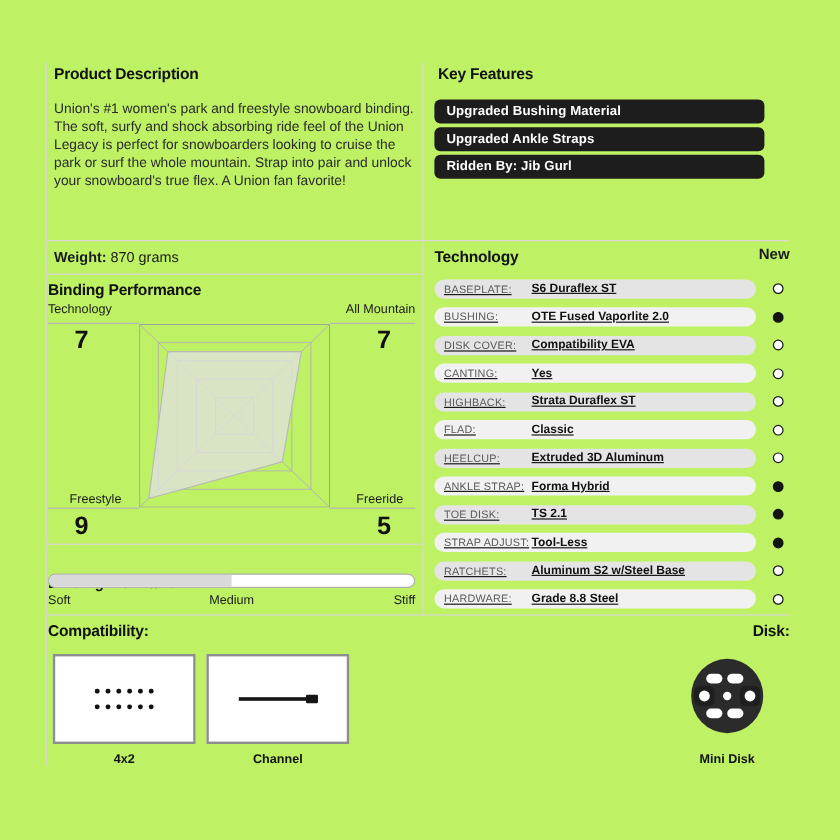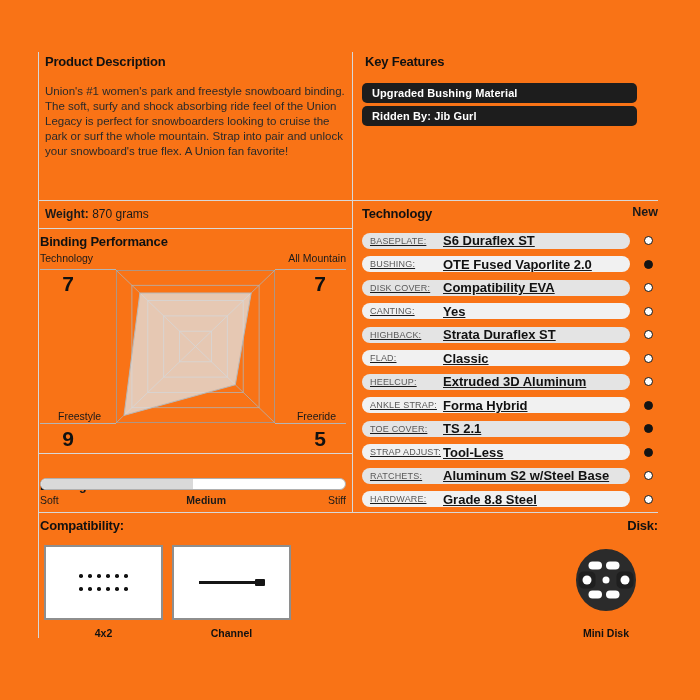--- a/index.html
+++ b/index.html
@@ -1,16 +1,16 @@
 <!DOCTYPE html>
 <html><head>
 <meta charset="utf-8">
 <style>
   html,body{margin:0;padding:0;background:#fff;}
-  .page{position:relative;width:700px;height:700px;background:#f97316;overflow:hidden;
+  .page{position:relative;width:700px;height:700px;background:#bef264;overflow:hidden;
         font-family:"Liberation Sans",sans-serif;color:#1a1a1a;}
   .vline,.hline{position:absolute;background:#d8d8d8;}
   .vline{width:1px;}
   .hline{height:1px;}
   .sec-title{position:absolute;font-size:13px;font-weight:bold;letter-spacing:-0.2px;color:#111;}
   
   .desc-body{position:absolute;left:45px;top:84px;width:302px;font-size:11.5px;line-height:15px;color:#2a2a2a;}
   
   .pills{position:absolute;left:362px;top:83px;width:275px;}
   .pill{background:#1d1d1d;color:#fff;border-radius:5px;height:20px;line-height:20px;
@@ -32,21 +32,21 @@
   .flex-scale span{position:absolute;top:494px;font-size:10.5px;color:#1a1a1a;}
   
   .tech-new{position:absolute;left:610px;top:205px;width:48px;text-align:right;font-size:12.5px;font-weight:bold;}
   .tech-rows{position:absolute;left:362px;top:229px;width:296px;text-decoration:underline;}
   .tech-row{height:23.5px;display:flex;align-items:center;}
   .tech-bar{width:268px;height:16px;border-radius:8px;display:flex;align-items:center;
             padding:0 8px;box-sizing:border-box;}
   .tech-row:nth-child(odd) .tech-bar{background:#e4e4e4;}
   .tech-row:nth-child(even) .tech-bar{background:#f1f1f1;}
   .tech-label{font-size:9px;color:#595959;width:73px;flex-shrink:0;letter-spacing:0.2px;white-space:nowrap;}
-  .tech-value{font-size:13px;font-weight:bold;color:#111;white-space:nowrap;}
+  .tech-value{font-size:10px;font-weight:bold;color:#111;white-space:nowrap;}
   .new-dot{width:7px;height:7px;border:1.5px solid #141414;border-radius:50%;background:#fff;
            margin-left:auto;margin-right:5px;}
   .new-dot.filled{background:#141414;}
   
   .compat-box{position:absolute;top:545px;width:119px;height:75px;border:2px solid #8e8e8e;
               background:#fff;box-sizing:border-box;display:flex;align-items:center;justify-content:center;}
   .bolt-grid{display:grid;grid-template-columns:repeat(6,9px);grid-auto-rows:13px;place-items:center;}
   .bolt-grid i{width:3.5px;height:3.5px;background:#111;border-radius:50%;}
   .channel-shape{display:flex;align-items:center;}
   .ch-line{width:56px;height:2.5px;background:#151515;}
@@ -66,20 +66,21 @@
   <div class="hline" style="left:38px;top:228px;width:314px;"></div>
   <div class="hline" style="left:38px;top:453px;width:314px;"></div>
   <div class="hline" style="left:38px;top:512px;width:620px;"></div>
 
   <div class="sec-title" style="left:45px;top:54px;">Product Description</div>
   <div class="desc-body">Union's #1 women's park and freestyle snowboard binding. The soft, surfy and shock absorbing ride feel of the Union Legacy is perfect for snowboarders looking to cruise the park or surf the whole mountain. Strap into pair and unlock your snowboard's true flex. A Union fan favorite!</div>
 
   <div class="sec-title" style="left:365px;top:54px;">Key Features</div>
   <div class="pills">
     <div class="pill">Upgraded Bushing Material</div>
+    <div class="pill">Upgraded Ankle Straps</div>
     <div class="pill">Ridden By: Jib Gurl</div>
   </div>
 
   <div class="weight">
     <b>Weight:</b>
     <span>870 grams</span>
   </div>
 
   <div class="sec-title" style="left:40px;top:234px;">Binding Performance</div>
 
@@ -113,21 +114,21 @@
 
   <div class="flex-title">
     <b>Binding Flex:</b>
     <span>5/10</span>
   </div>
   <div class="flex-bar">
     <div class="flex-fill" style="width: 50%;"></div>
   </div>
   <div class="flex-scale">
     <span style="left:40px;">Soft</span>
-    <span style="left:160px;width:66px;text-align:right;font-weight:bold;">Medium</span>
+    <span style="left:160px;width:66px;text-align:center;">Medium</span>
     <span style="left:280px;width:66px;text-align:right;">Stiff</span>
   </div>
 
   <div class="sec-title" style="left:362px;top:206px;">Technology</div>
   <div class="tech-new">New</div>
 
   <div class="tech-rows">
     <div class="tech-row">
       <div class="tech-bar">
         <span class="tech-label">BASEPLATE:</span>
@@ -179,21 +180,21 @@
     </div>
     <div class="tech-row">
       <div class="tech-bar">
         <span class="tech-label">ANKLE STRAP:</span>
         <span class="tech-value">Forma Hybrid</span>
       </div>
       <span class="new-dot filled"></span>
     </div>
     <div class="tech-row">
       <div class="tech-bar">
-        <span class="tech-label">TOE COVER:</span>
+        <span class="tech-label">TOE DISK:</span>
         <span class="tech-value">TS 2.1</span>
       </div>
       <span class="new-dot filled"></span>
     </div>
     <div class="tech-row">
       <div class="tech-bar">
         <span class="tech-label">STRAP ADJUST:</span>
         <span class="tech-value">Tool-Less</span>
       </div>
       <span class="new-dot filled"></span>

